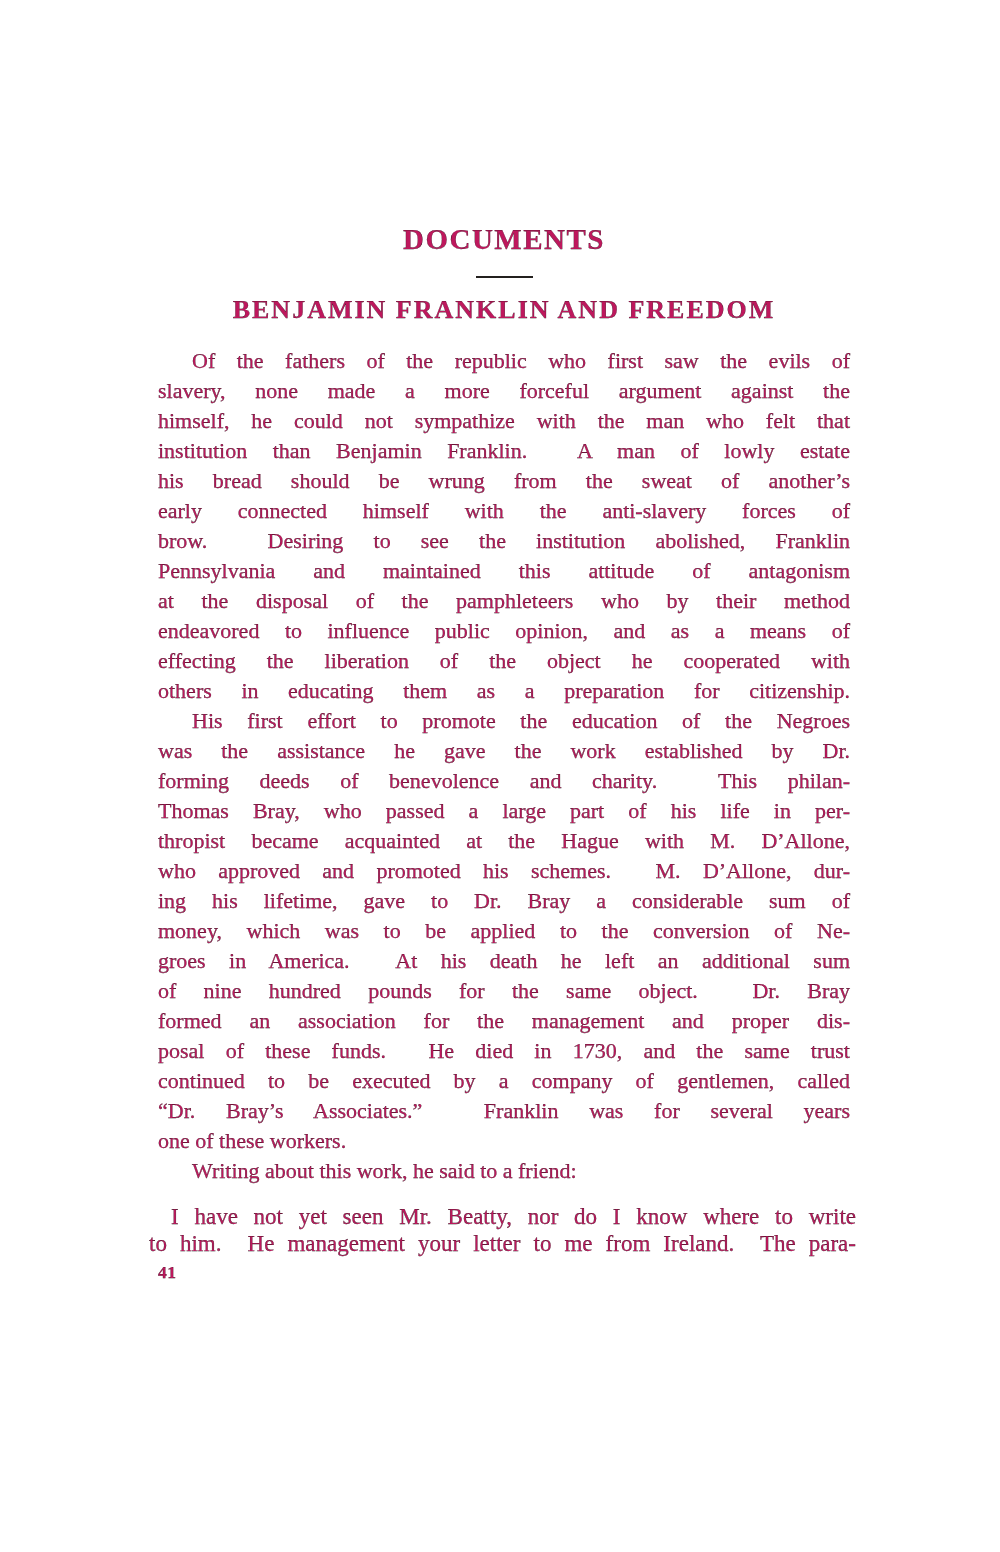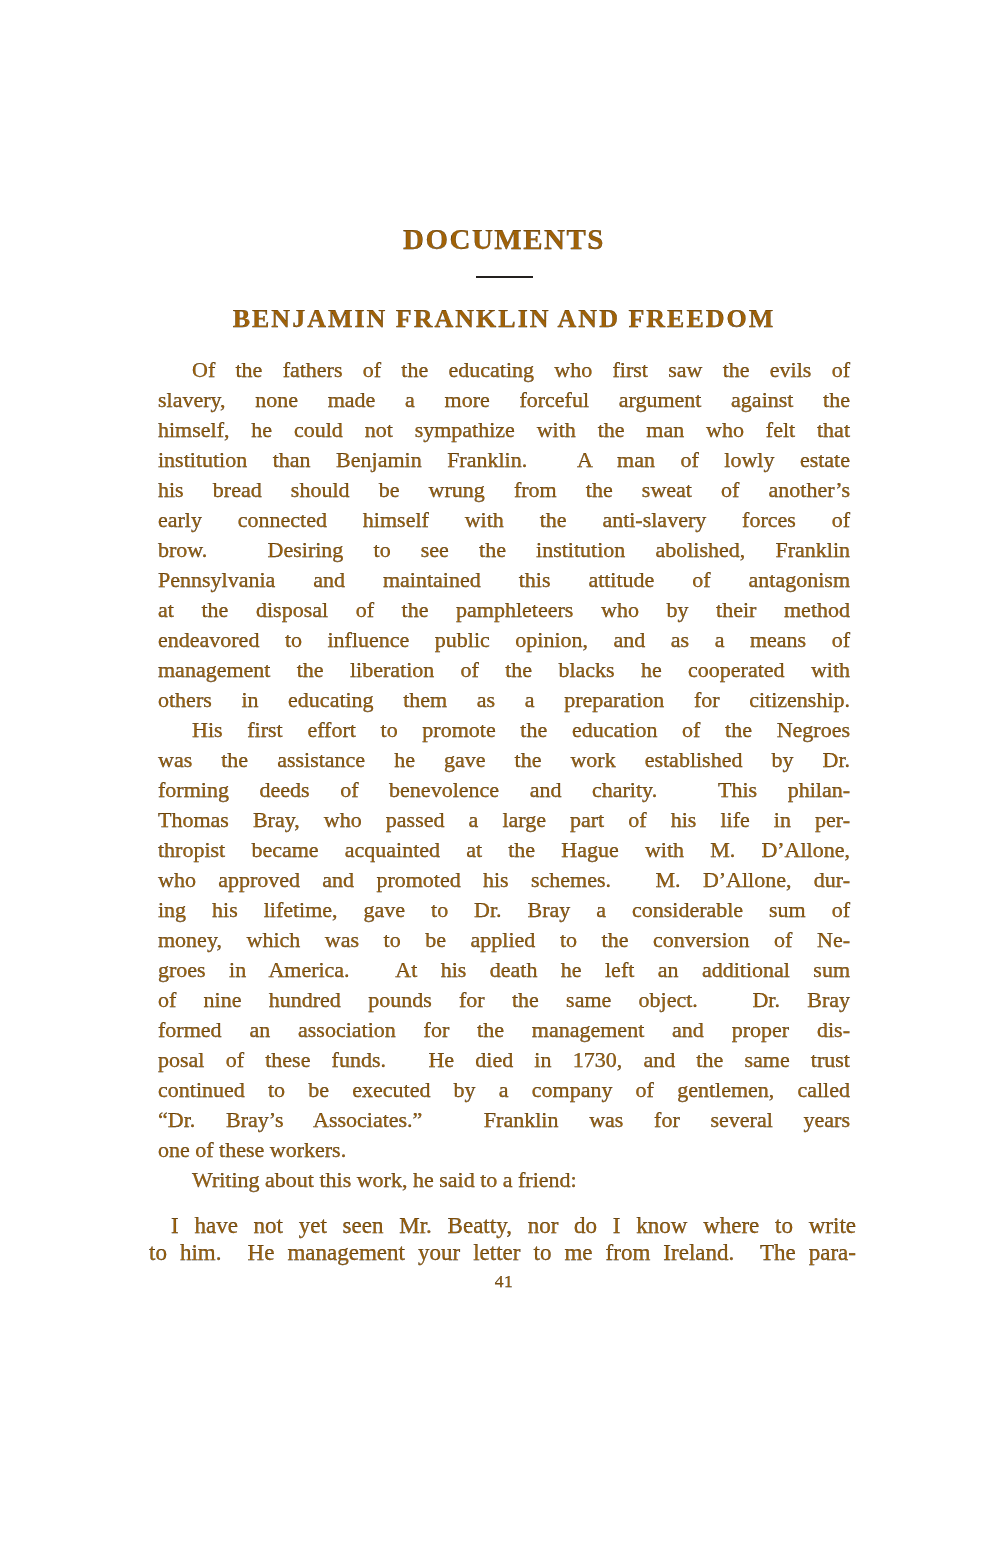--- a/index.html
+++ b/index.html
@@ -3,21 +3,21 @@
 <meta charset="utf-8">
 <style>
   html, body { margin: 0; padding: 0; background: #ffffff; }
   .page {
     position: relative;
     width: 888px;
     height: 1552px;
     background: #ffffff;
     overflow: hidden;
     font-family: "Liberation Serif", "DejaVu Serif", serif;
-    color: #a16207;
+    color: #be185d;
     -webkit-text-stroke: 0.25px #121110;
   }
   .content {
     position: absolute;
     left: 158px;
     top: 0;
     width: 692px;
   }
   .kicker {
     margin-top: 224px;
@@ -27,21 +27,21 @@
     font-weight: 700;
     letter-spacing: 1.5px;
   }
   .divider {
     width: 57px;
     height: 0;
     border-top: 2px solid #23201e;
     margin: 21px auto 0 auto;
   }
   .article-title {
-    margin-top: 25px;
+    margin-top: 16px;
     text-align: center;
     font-size: 26px;
     line-height: 32px;
     font-weight: 700;
     letter-spacing: 2px;
   }
   .body-text {
     margin-top: 20px;
     font-size: 22px;
     line-height: 30px;
@@ -54,53 +54,52 @@
   .para .line.natural { text-align-last: left; }
   .para .line:first-child { text-indent: 34px; }
   .quote {
     margin: 17px -6px 0 -9px;
     font-size: 23px;
     line-height: 27px;
   }
   .quote .line:first-child { text-indent: 22px; }
   .page-number {
     margin-top: 3px;
-    text-align: center;
     font-size: 17.5px;
     line-height: 24px;
-    font-weight: 400;
+    font-weight: 700;
     letter-spacing: 0.5px;
   }
 </style>
 </head>
 <body>
 
 <div class="page">
   <div class="content">
 
     <div class="kicker">DOCUMENTS</div>
 
     <div class="divider"></div>
 
     <div class="article-title">BENJAMIN FRANKLIN AND FREEDOM</div>
 
     <div class="body-text">
 
       <div class="para">
-          <div class="line">Of the fathers of the educating who first saw the evils of</div>
+          <div class="line">Of the fathers of the republic who first saw the evils of</div>
           <div class="line">slavery, none made a more forceful argument against the</div>
           <div class="line">himself, he could not sympathize with the man who felt that</div>
           <div class="line">institution than Benjamin Franklin.  A man of lowly estate</div>
           <div class="line">his bread should be wrung from the sweat of another’s</div>
           <div class="line">early connected himself with the anti-slavery forces of</div>
           <div class="line">brow.  Desiring to see the institution abolished, Franklin</div>
           <div class="line">Pennsylvania and maintained this attitude of antagonism</div>
           <div class="line">at the disposal of the pamphleteers who by their method</div>
           <div class="line">endeavored to influence public opinion, and as a means of</div>
-          <div class="line">management the liberation of the blacks he cooperated with</div>
+          <div class="line">effecting the liberation of the object he cooperated with</div>
           <div class="line">others in educating them as a preparation for citizenship.</div>
         </div>
 
       <div class="para">
           <div class="line">His first effort to promote the education of the Negroes</div>
           <div class="line">was the assistance he gave the work established by Dr.</div>
           <div class="line">forming deeds of benevolence and charity.  This philan-</div>
           <div class="line">Thomas Bray, who passed a large part of his life in per-</div>
           <div class="line">thropist became acquainted at the Hague with M. D’Allone,</div>
           <div class="line">who approved and promoted his schemes.  M. D’Allone, dur-</div>

